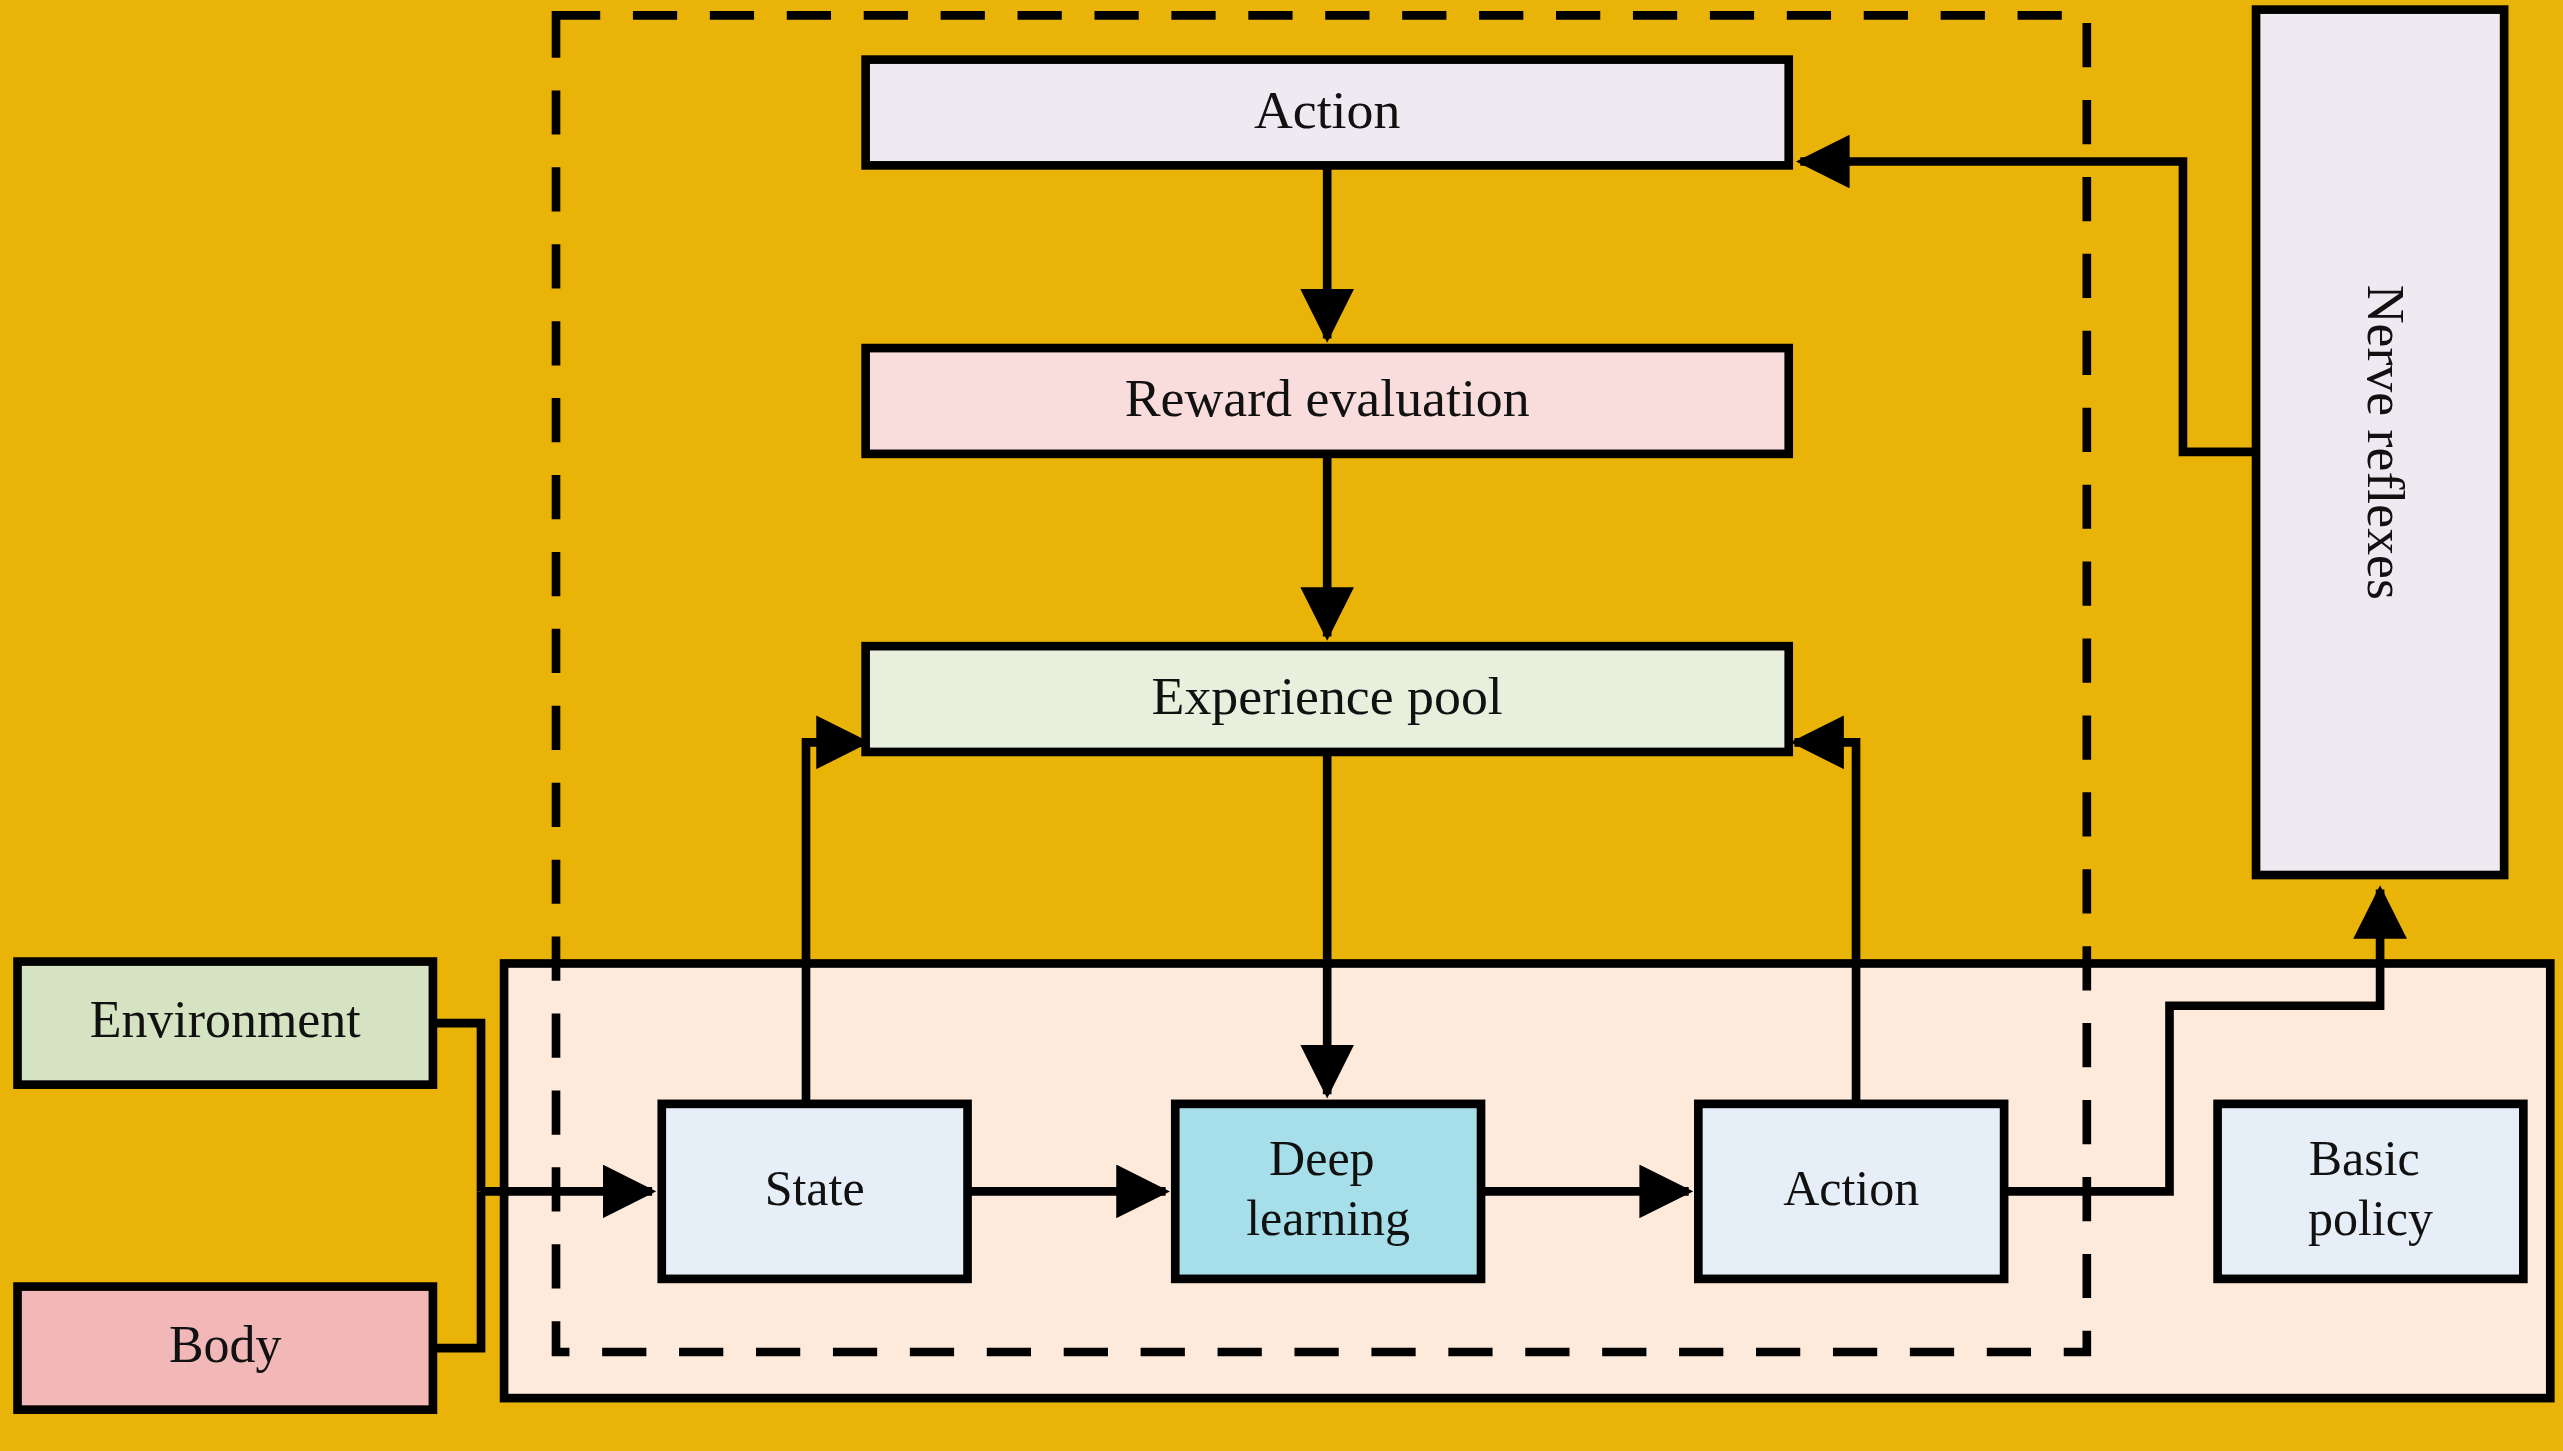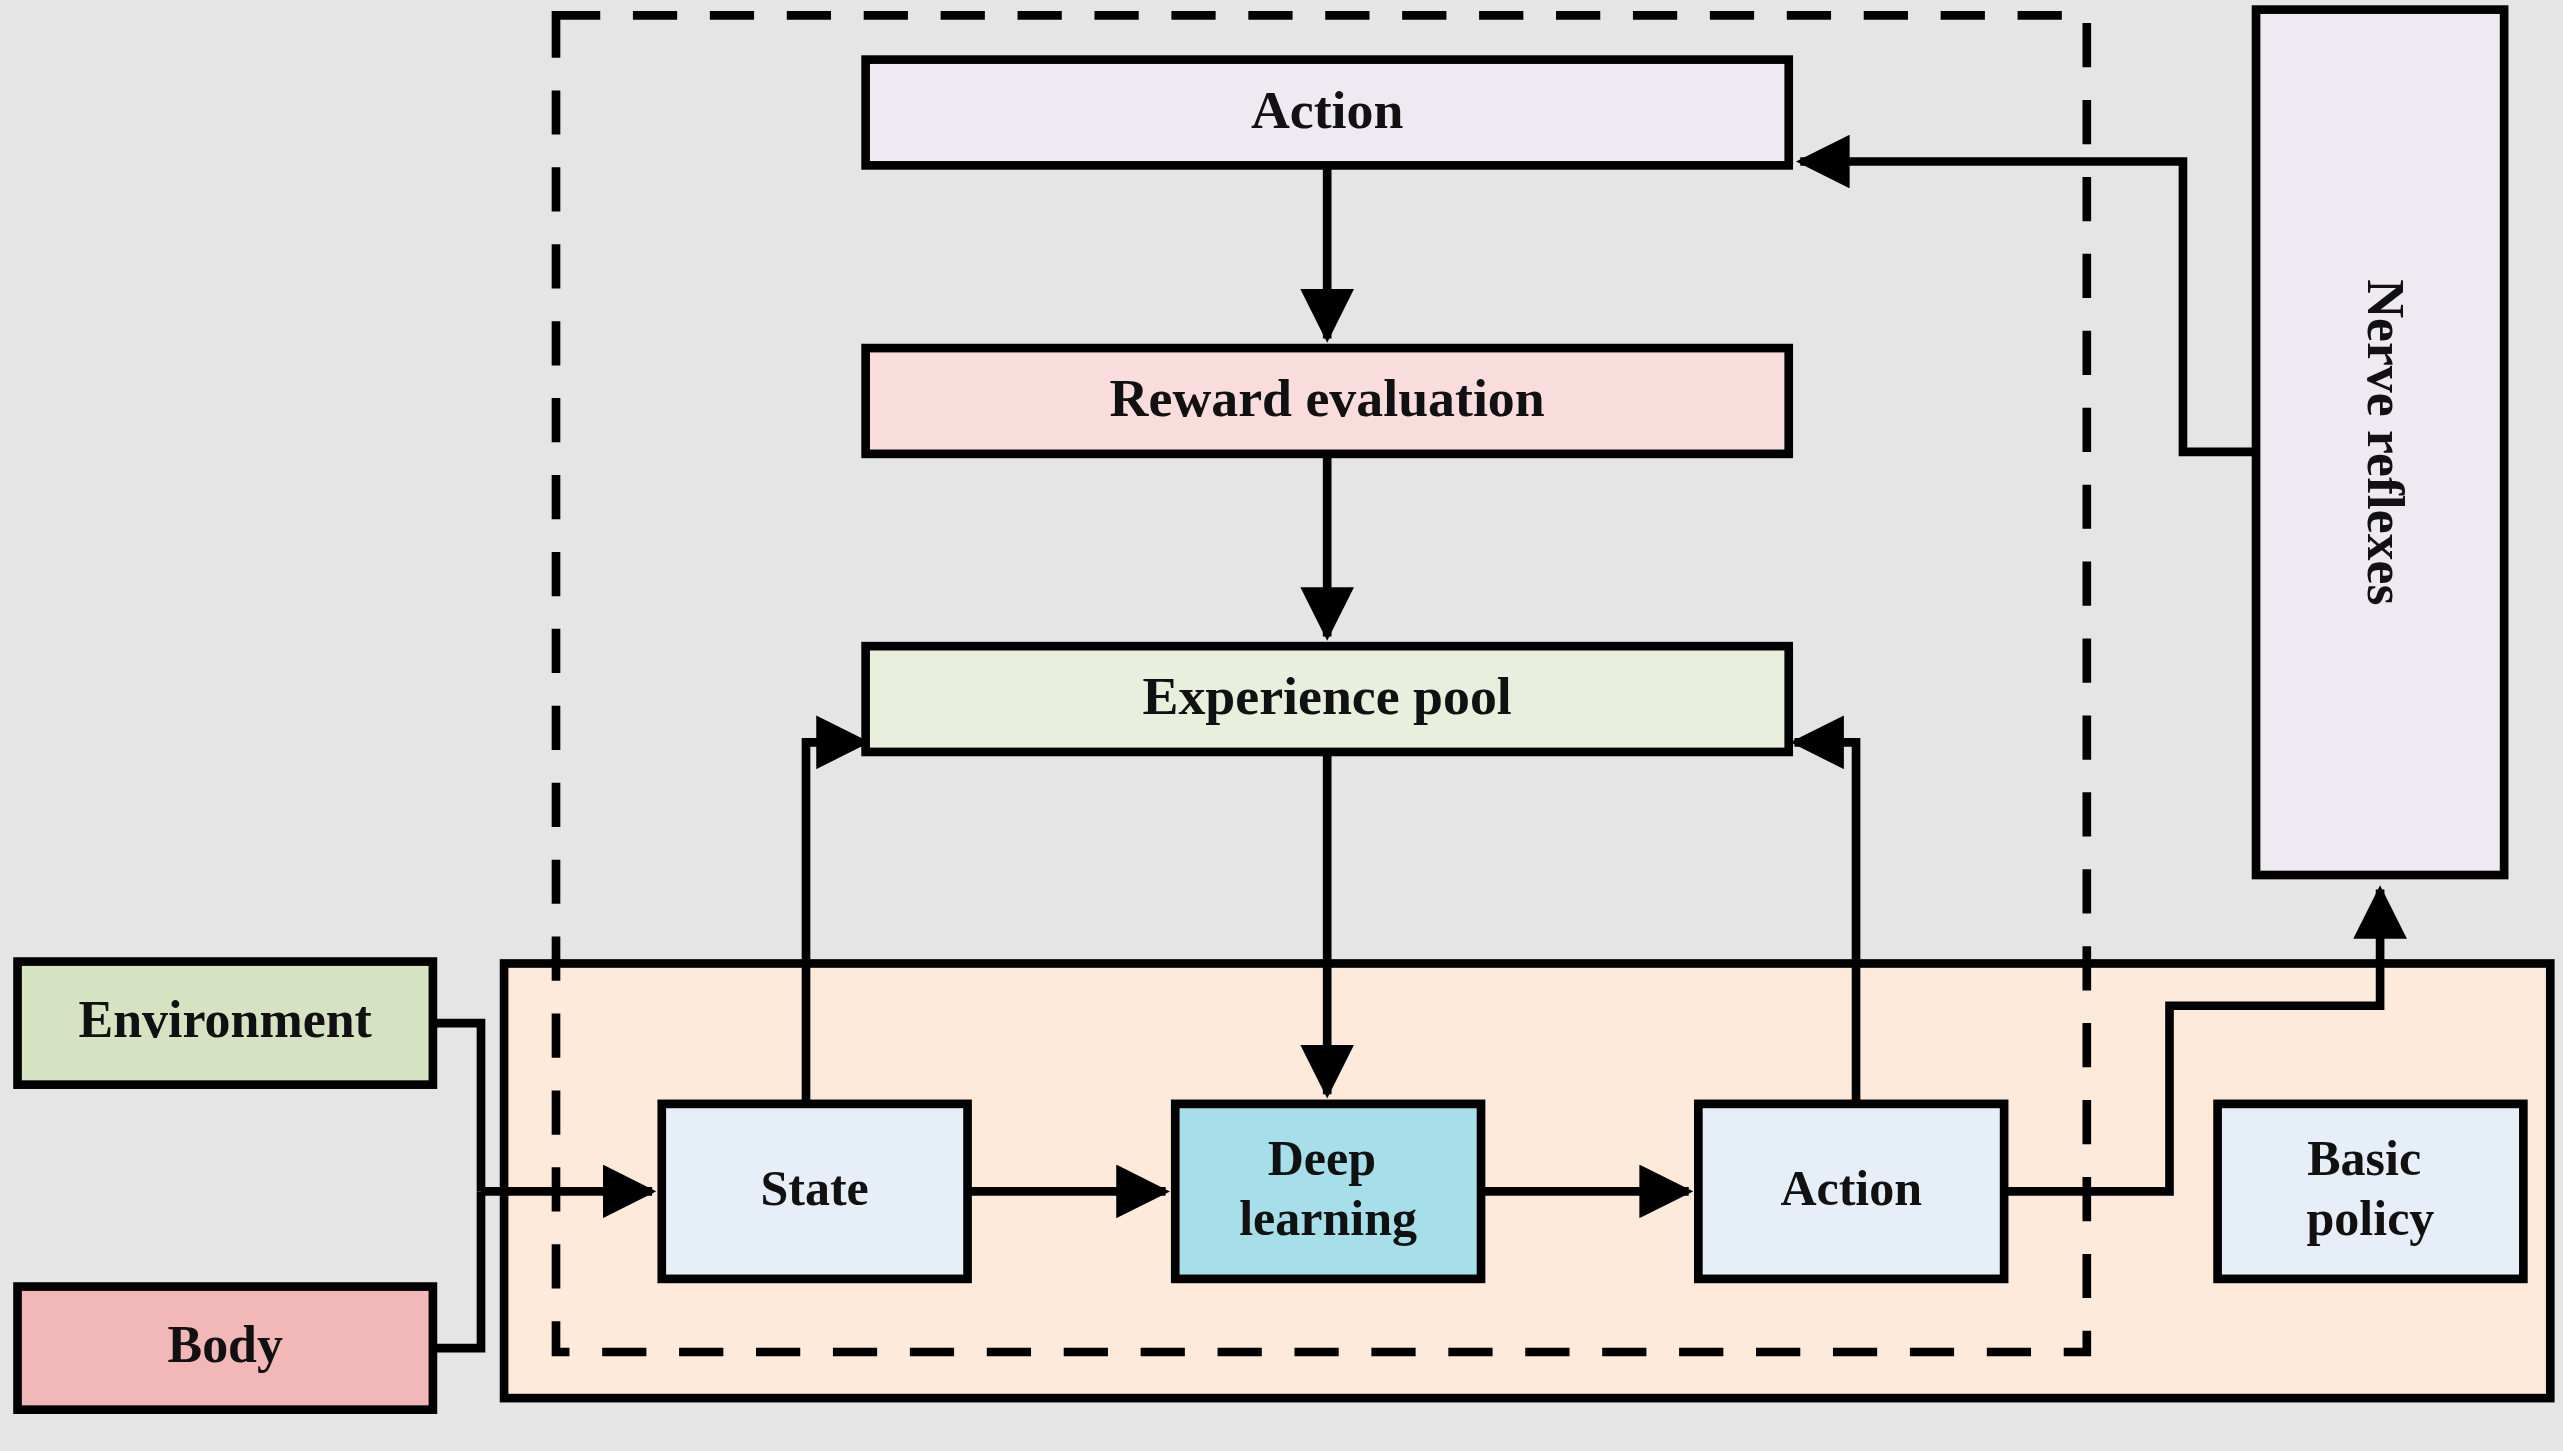--- a/index.html
+++ b/index.html
@@ -7,23 +7,22 @@
     padding: 0;
     background: #ffffff;
   }
   body {
     font-family: "Liberation Serif", "DejaVu Serif", serif;
   }
   #canvas {
     position: relative;
     width: 2563px;
     height: 1451px;
-    background: #e5e5e5;
+    background: #eab308;
     overflow: hidden;
-    font-weight: bold;
   }
   #diagram-svg {
     position: absolute;
     top: 0;
     left: 0;
     width: 2563px;
     height: 1451px;
   }
   .node-label {
     font-family: "Liberation Serif", "DejaVu Serif", serif;

